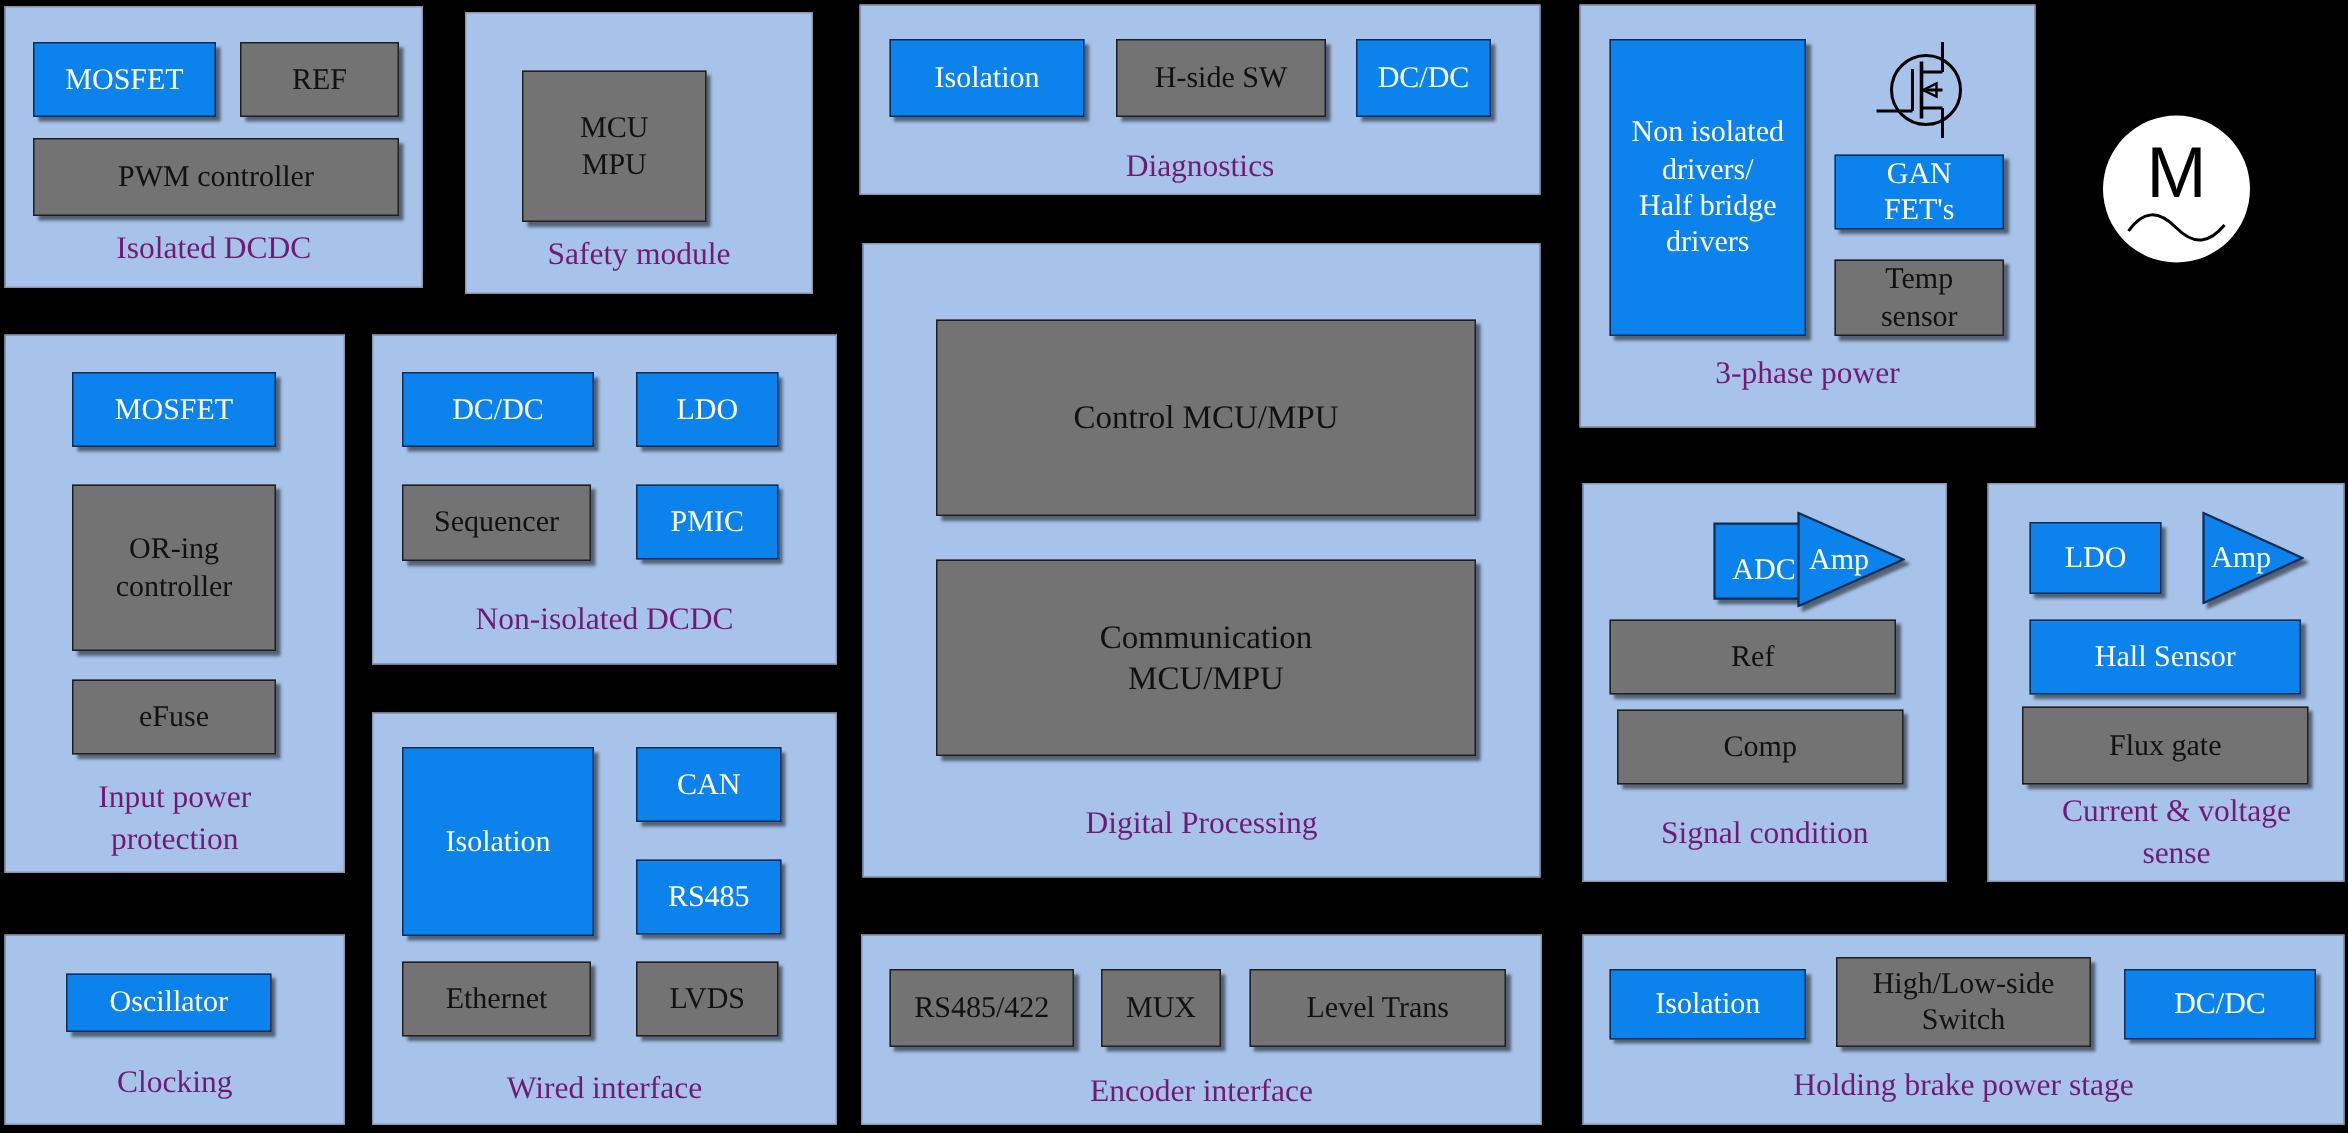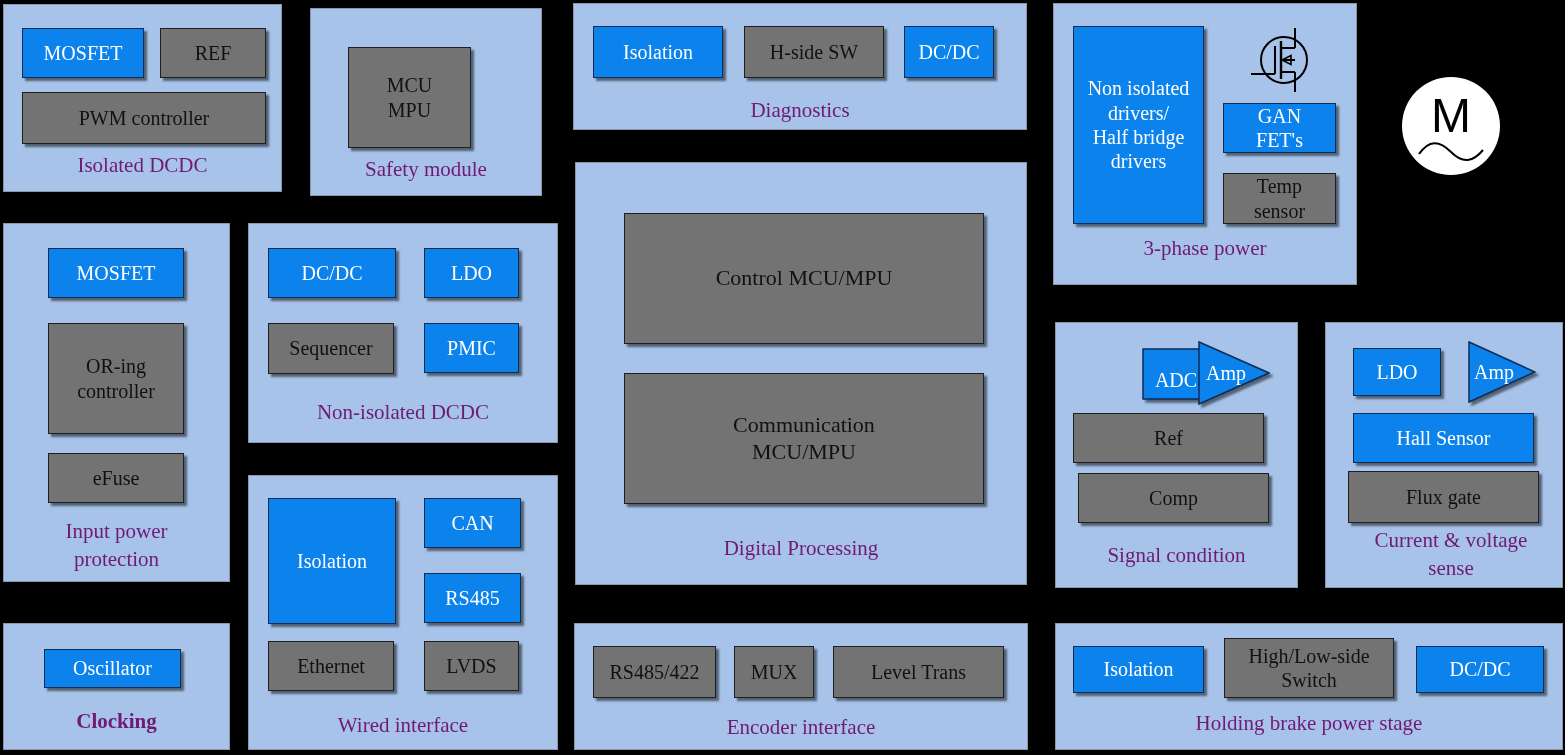--- a/index.html
+++ b/index.html
@@ -140,21 +140,21 @@
       <span class="shape-label amp-pad">Amp</span>
     </div>
     <div class="box blue" style="left:27px;top:90px;width:181px;height:50px;">Hall Sensor</div>
     <div class="box white" style="left:22px;top:148px;width:191px;height:52px;">Flux gate</div>
     <div class="panel-title" style="bottom:5px;padding-left:14px;">Current &amp; voltage
 sense</div>
   </div>
 
   <div class="panel" style="left:3px;top:623px;width:227px;height:127px;">
     <div class="box blue" style="left:40px;top:25px;width:137px;height:39px;">Oscillator</div>
-    <div class="panel-title" style="bottom:14px;font-weight:bold;">Clocking</div>
+    <div class="panel-title" style="bottom:14px;">Clocking</div>
   </div>
 
   <div class="panel" style="left:574px;top:623px;width:454px;height:127px;">
     <div class="box white" style="left:18px;top:22px;width:123px;height:52px;">RS485/422</div>
     <div class="box white" style="left:159px;top:22px;width:80px;height:52px;">MUX</div>
     <div class="box white" style="left:258px;top:22px;width:171px;height:52px;">Level Trans</div>
     <div class="panel-title" style="bottom:8px;">Encoder interface</div>
   </div>
 
   <div class="panel" style="left:1055px;top:623px;width:508px;height:127px;">

